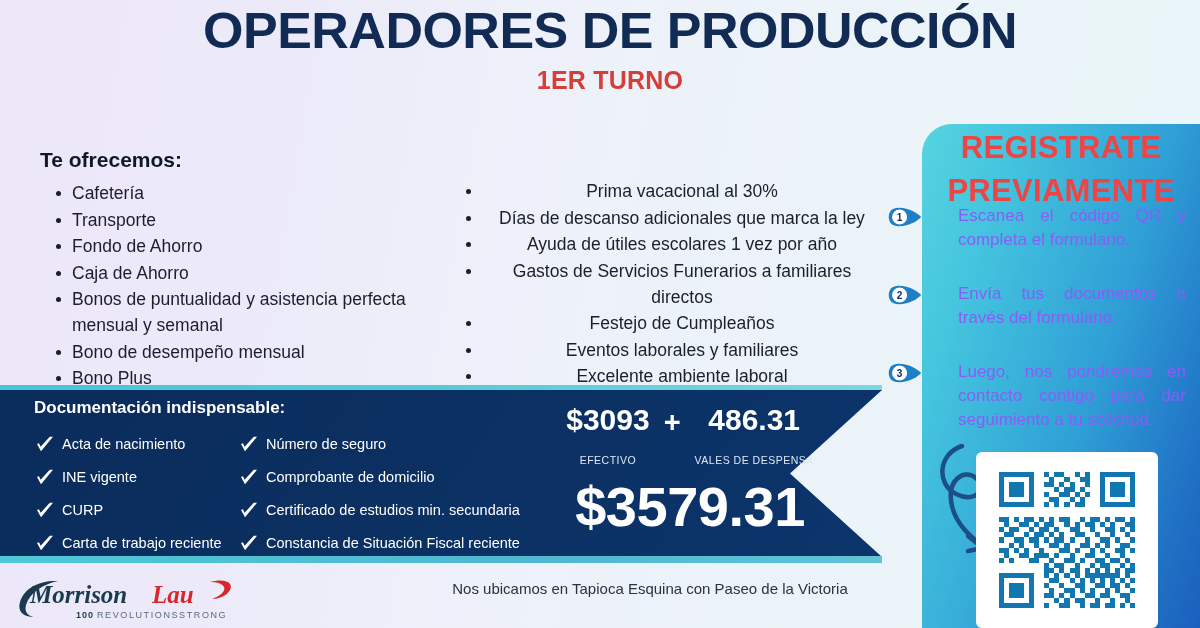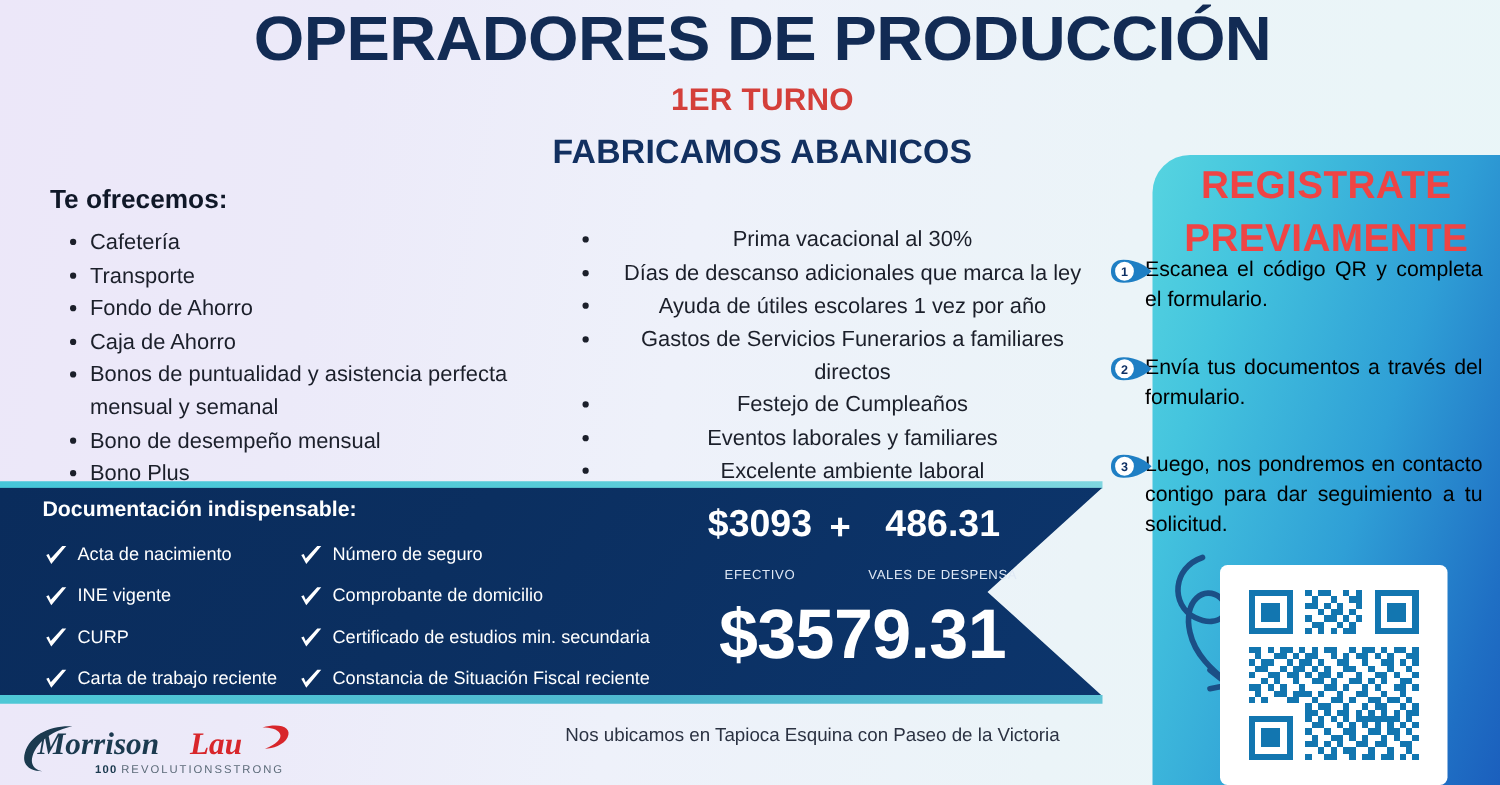--- a/index.html
+++ b/index.html
@@ -97,21 +97,21 @@
   }
   .panel-title {
     position:absolute; left:922px; top:126px; width:278px;
     text-align:center; color:#ef4444; font-weight:bold;
     font-size:31px; line-height:43px; letter-spacing:0.3px;
   }
   .steps { position:absolute; left:888px; top:204px; width:312px; }
   .step { position:relative; min-height:72px; margin-bottom:6px; }
   .step-badge { position:absolute; left:0; top:2px; width:34px; height:22px; }
   .step-txt {
-    margin-left:28px; color:#000000; font-size:17px; line-height:24px;
+    margin-left:70px; color:#8b5cf6; font-size:17px; line-height:24px;
     text-align:justify; padding-right:14px;
   }
   .step.s2 { margin-top:6px; }
   .step.s3 { margin-top:4px; }
 
   
   .qr-card {
     position:absolute; left:976px; top:452px; width:182px; height:176px;
     background:#ffffff; border-radius:6px;
     display:flex; align-items:center; justify-content:center;
@@ -124,21 +124,20 @@
     position:absolute; left:380px; top:580px; width:540px; text-align:center;
     font-size:15px; color:#2b3242;
   }
 </style>
 </head>
 <body>
 
 <div class="header">
   <div class="title">OPERADORES DE PRODUCCIÓN</div>
   <div class="shift">1ER TURNO</div>
-  <div class="made">FABRICAMOS ABANICOS</div>
 </div>
 
 <div class="offer-title">Te ofrecemos:</div>
 
 <div class="col-left">
   <ul>
     <li>Cafetería</li>
     <li>Transporte</li>
     <li>Fondo de Ahorro</li>
     <li>Caja de Ahorro</li>

